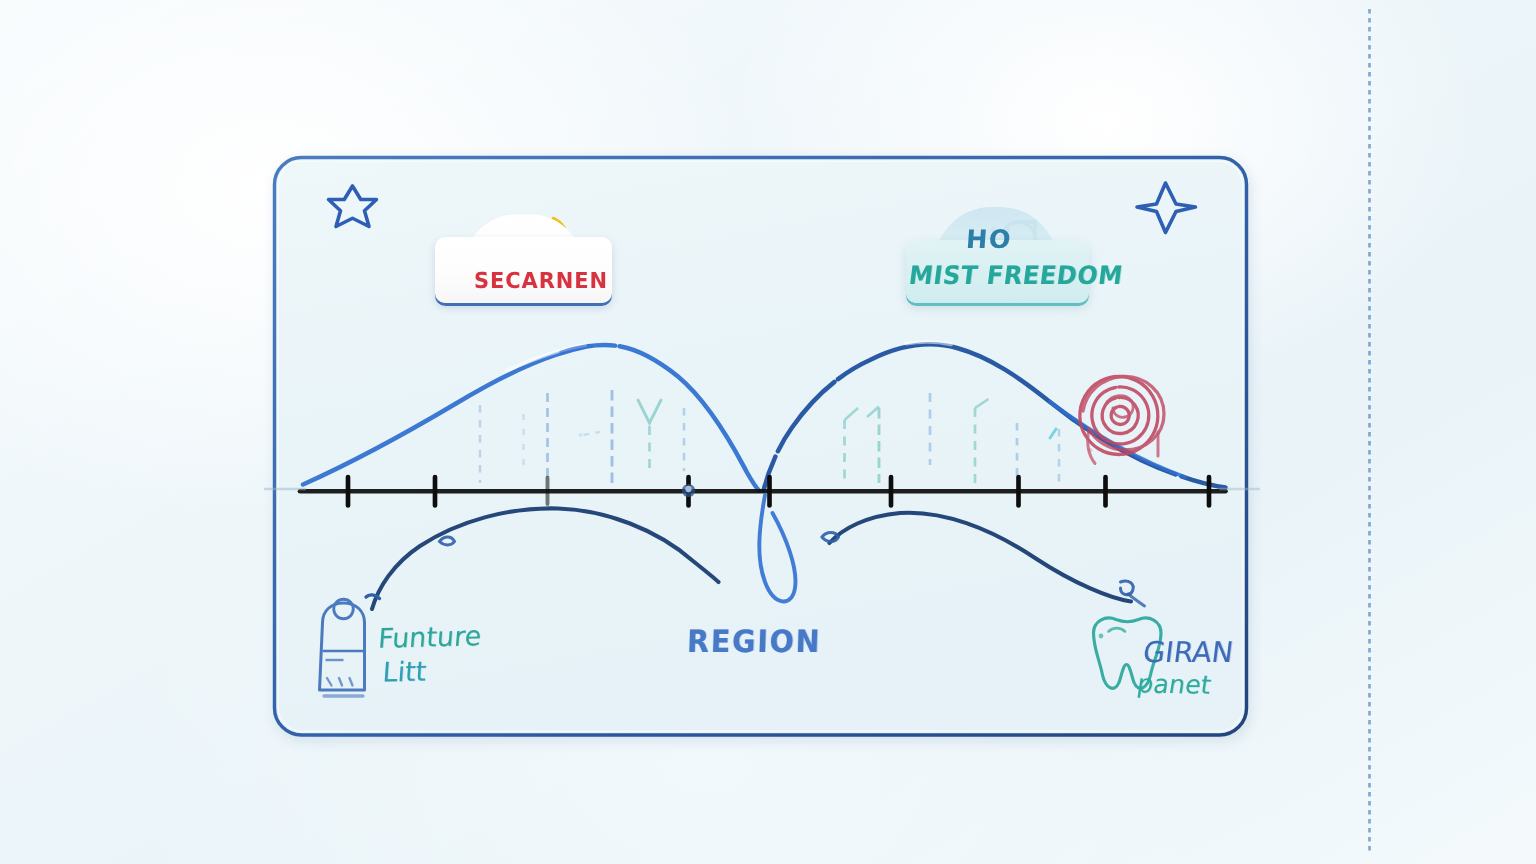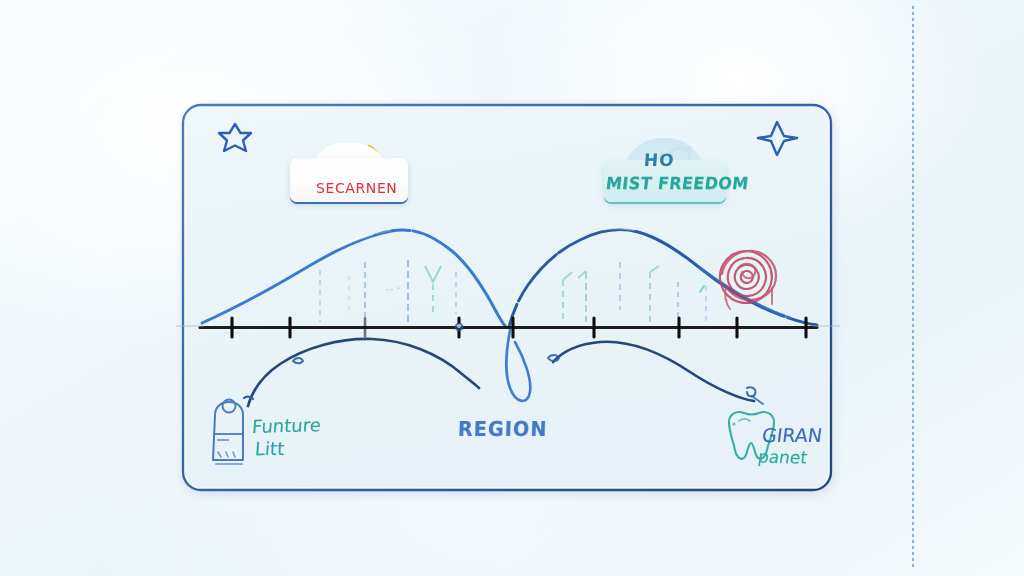--- a/index.html
+++ b/index.html
@@ -89,21 +89,21 @@
     width: 78px; height: 34px;
     border-radius: 40px 40px 0 0;
     background: linear-gradient(180deg,#ffffff 0%,#fafafa 100%);
     box-shadow: inset 0 1px 0 rgba(255,255,255,.9);
   }
   .badge-left-label {
     position: absolute;
     left: 316px; top: 180px;
     font-family: "DejaVu Sans", sans-serif;
     font-size: 14px;
-    font-weight: 400;
+    font-weight: 700;
     letter-spacing: .6px;
     color: #d8323f;
     transform: scaleY(1.05);
   }
   .badge-right {
     left: 604px; top: 160px;
     width: 122px; height: 42px;
     border-radius: 7px;
     background: linear-gradient(180deg, rgba(226,243,245,.96) 0%, rgba(205,236,238,.94) 100%);
     box-shadow: 0 2px 0 0 #63bdc2, 0 3px 7px rgba(40,120,130,.16);

